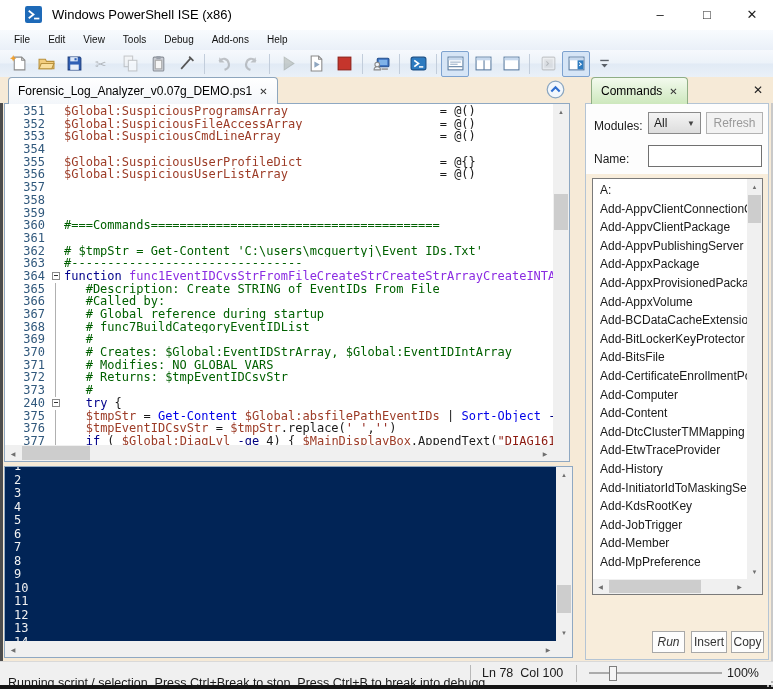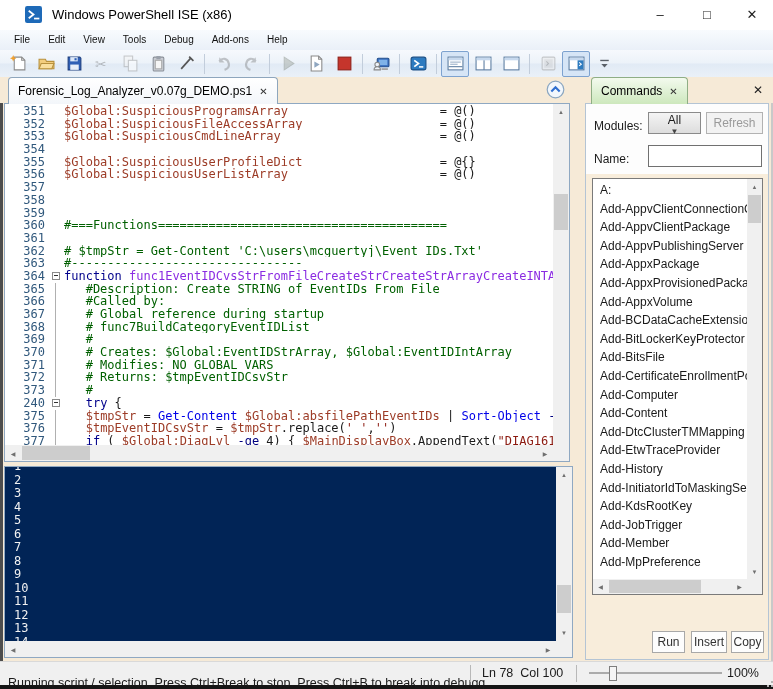--- a/index.html
+++ b/index.html
@@ -73,38 +73,38 @@
   .cmd-tab{position:absolute;left:591px;top:77px;height:27px;z-index:3;display:flex;align-items:center;gap:7px;
     padding:0 9px;background:linear-gradient(#f3faee,#cde8bd);border:1px solid #8fae85;border-bottom:none;
     border-radius:4px 4px 0 0;font-size:12px;color:#000;box-sizing:border-box;}
   .pane-close{position:absolute;left:750px;top:82px;z-index:3;font-size:12px;color:#222;width:16px;height:16px;
     text-align:center;line-height:16px;}
   .cmd-pane{position:absolute;left:585px;top:103px;width:184px;height:557px;background:#f8eddb;
     border:1px solid #b4c4d4;box-sizing:border-box;overflow:hidden;font-size:12px;color:#1a1a1a;}
   .cmd-top{position:absolute;left:0;top:0;width:100%;height:70px;background:#fdfdfd;}
   .lbl-modules{position:absolute;left:8px;top:15px;}
   .dropdown{position:absolute;left:62px;top:8px;width:53px;height:22px;background:linear-gradient(#f4f4f4,#dddddd);
-    border:1px solid #8a8a8a;box-sizing:border-box;display:flex;align-items:center;padding:0 5px;flex-direction:column;}
+    border:1px solid #8a8a8a;box-sizing:border-box;display:flex;align-items:center;padding:0 5px;}
   .dropdown .dd-val{flex:1;}
   .dd-arrow{font-size:8px;color:#444;}
   .btn-refresh{position:absolute;left:120px;top:8px;width:57px;height:22px;background:#f2f2f2;
     border:1px solid #b2b2b2;color:#9a9a9a;font-size:12px;font-family:inherit;}
   .lbl-name{position:absolute;left:8px;top:48px;}
   .name-input{position:absolute;left:62px;top:41px;width:114px;height:22px;border:1px solid #707070;
     box-sizing:border-box;font-family:inherit;font-size:12px;padding:0 4px;}
   .cmd-list{position:absolute;left:6px;top:74px;width:171px;height:417px;background:#fff;
     border:1px solid #7a7a7a;box-sizing:border-box;overflow:hidden;}
   .cmd-items{position:absolute;left:0;top:2px;right:15px;bottom:15px;overflow:hidden;}
   .cmditem{height:18.6px;line-height:18.6px;padding-left:7px;white-space:nowrap;overflow:hidden;}
   .cl-vscroll{width:15px;bottom:15px;} .cl-hscroll{height:15px;right:15px;}
   .cmd-list .sb-btn{width:15px;height:15px;}
   .cmd-btnrow{position:absolute;left:0;top:527px;width:100%;}
   .cmd-btn{position:absolute;top:0;height:22px;background:#fdfdfd;border:1px solid #a8a8a8;
     font-family:inherit;font-size:12px;color:#333;padding:0;}
-  .btn-run{left:66px;width:33px;} .btn-insert{left:105px;width:36px;} .btn-copy{left:145px;width:33px;}
+  .btn-run{left:66px;width:33px;font-style:italic;} .btn-insert{left:105px;width:36px;} .btn-copy{left:145px;width:33px;}
   
   .statusbar{position:absolute;left:0;top:661px;width:773px;height:24px;background:#f0f0f0;
     border-top:1px solid #d9d9d9;box-sizing:border-box;font-size:12.5px;color:#1a1a1a;}
   .st-msg{position:absolute;left:8px;top:14px;white-space:nowrap;}
   .st-sep{position:absolute;top:3px;width:1px;height:17px;background:#b8b8b8;}
   .sep1{left:470px;} .sep2{left:576px;}
   .st-pos{position:absolute;left:482px;top:4px;white-space:pre;}
   .zoom-track{position:absolute;left:589px;top:672px;width:133px;height:2px;background:#ababab;z-index:5;}
   .zoom-thumb{position:absolute;left:609px;top:666px;width:8px;height:15px;background:#f5f5f5;
     border:1px solid #7e7e7e;box-sizing:border-box;z-index:6;}
@@ -341,21 +341,21 @@
     <div class="editor-code">
         <div class="erow"><span class="ln">351</span><span class="fold"></span><span class="codeline"><span class="tk-var">$Global:SuspiciousProgramsArray</span><span class="tk-plain">                     = @()</span></span></div>
         <div class="erow"><span class="ln">352</span><span class="fold"></span><span class="codeline"><span class="tk-var">$Global:SuspiciousFileAccessArray</span><span class="tk-plain">                   = @()</span></span></div>
         <div class="erow"><span class="ln">353</span><span class="fold"></span><span class="codeline"><span class="tk-var">$Global:SuspiciousCmdLineArray</span><span class="tk-plain">                      = @()</span></span></div>
         <div class="erow"><span class="ln">354</span><span class="fold"></span><span class="codeline"></span></div>
         <div class="erow"><span class="ln">355</span><span class="fold"></span><span class="codeline"><span class="tk-var">$Global:SuspiciousUserProfileDict</span><span class="tk-plain">                   = @{}</span></span></div>
         <div class="erow"><span class="ln">356</span><span class="fold"></span><span class="codeline"><span class="tk-var">$Global:SuspiciousUserListArray</span><span class="tk-plain">                     = @()</span></span></div>
         <div class="erow"><span class="ln">357</span><span class="fold"></span><span class="codeline"></span></div>
         <div class="erow"><span class="ln">358</span><span class="fold"></span><span class="codeline"></span></div>
         <div class="erow"><span class="ln">359</span><span class="fold"></span><span class="codeline"></span></div>
-        <div class="erow"><span class="ln">360</span><span class="fold"></span><span class="codeline"><span class="tk-comment">#===Functions========================================</span></span></div>
+        <div class="erow"><span class="ln">360</span><span class="fold"></span><span class="codeline"><span class="tk-comment">#===Commands========================================</span></span></div>
         <div class="erow"><span class="ln">361</span><span class="fold"></span><span class="codeline"></span></div>
         <div class="erow"><span class="ln">362</span><span class="fold"></span><span class="codeline"><span class="tk-comment"># $tmpStr = Get-Content 'C:\users\mcguertyj\Event_IDs.Txt'</span></span></div>
         <div class="erow"><span class="ln">363</span><span class="fold"></span><span class="codeline"><span class="tk-comment">#--------------------------------</span></span></div>
         <div class="erow"><span class="ln">364</span><span class="fold"><span class="fbox"></span></span><span class="codeline"><span class="tk-kw">function</span><span class="tk-plain"> </span><span class="tk-fn">func1EventIDCvsStrFromFileCreateStrCreateStrArrayCreateINTArray</span></span></div>
         <div class="erow"><span class="ln">365</span><span class="fold"><span class="fline"></span></span><span class="codeline"><span class="tk-comment">   #Description: Create STRING of EventIDs From File</span></span></div>
         <div class="erow"><span class="ln">366</span><span class="fold"><span class="fline"></span></span><span class="codeline"><span class="tk-comment">   #Called by:</span></span></div>
         <div class="erow"><span class="ln">367</span><span class="fold"><span class="fline"></span></span><span class="codeline"><span class="tk-comment">   # Global reference during startup</span></span></div>
         <div class="erow"><span class="ln">368</span><span class="fold"><span class="fline"></span></span><span class="codeline"><span class="tk-comment">   # func7BuildCategoryEventIDList</span></span></div>
         <div class="erow"><span class="ln">369</span><span class="fold"><span class="fline"></span></span><span class="codeline"><span class="tk-comment">   #</span></span></div>
         <div class="erow"><span class="ln">370</span><span class="fold"><span class="fline"></span></span><span class="codeline"><span class="tk-comment">   # Creates: $Global:EventIDStrArray, $Global:EventIDIntArray</span></span></div>

